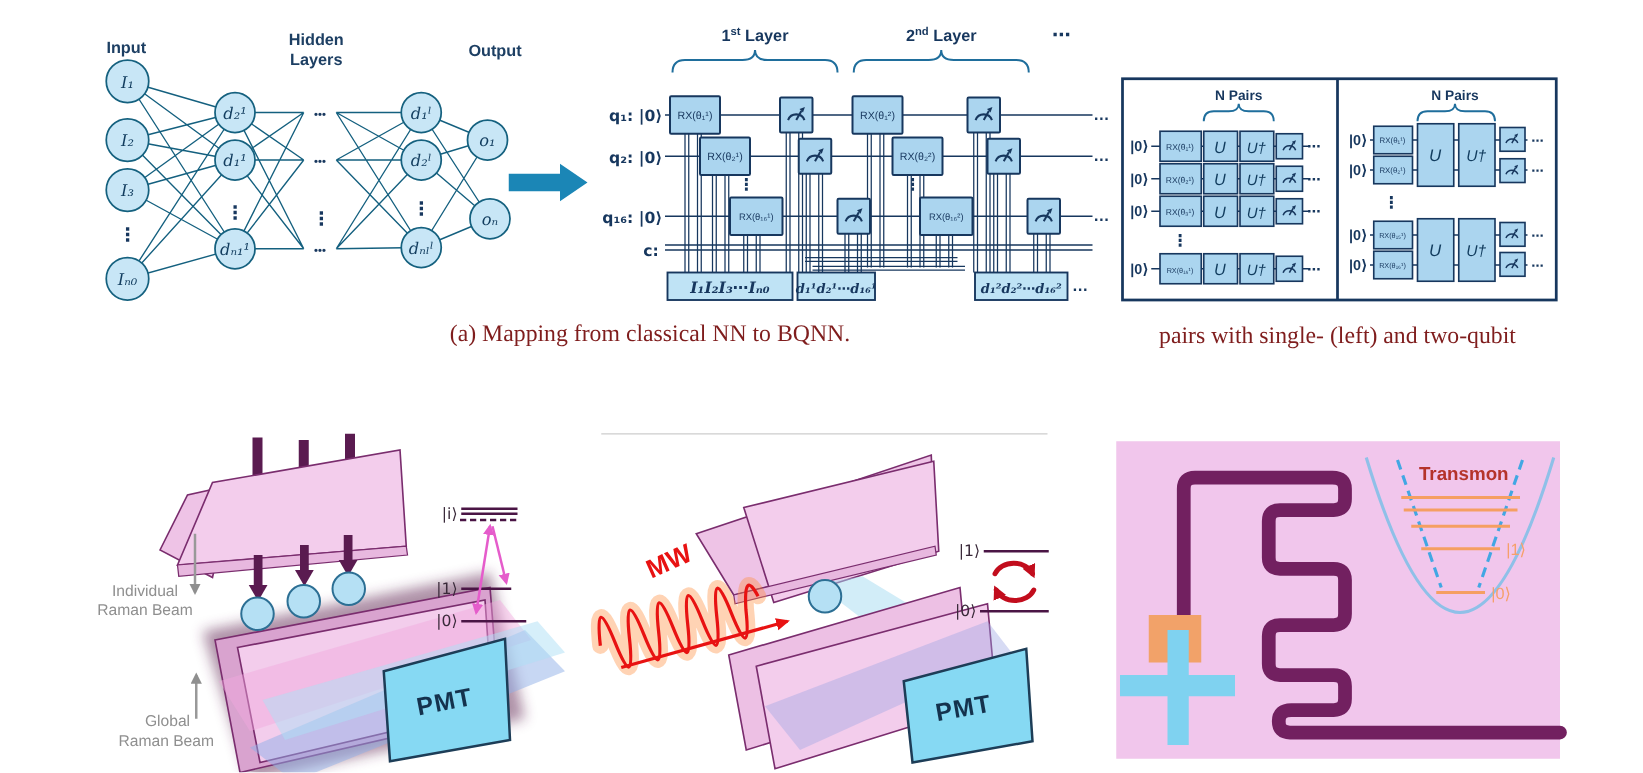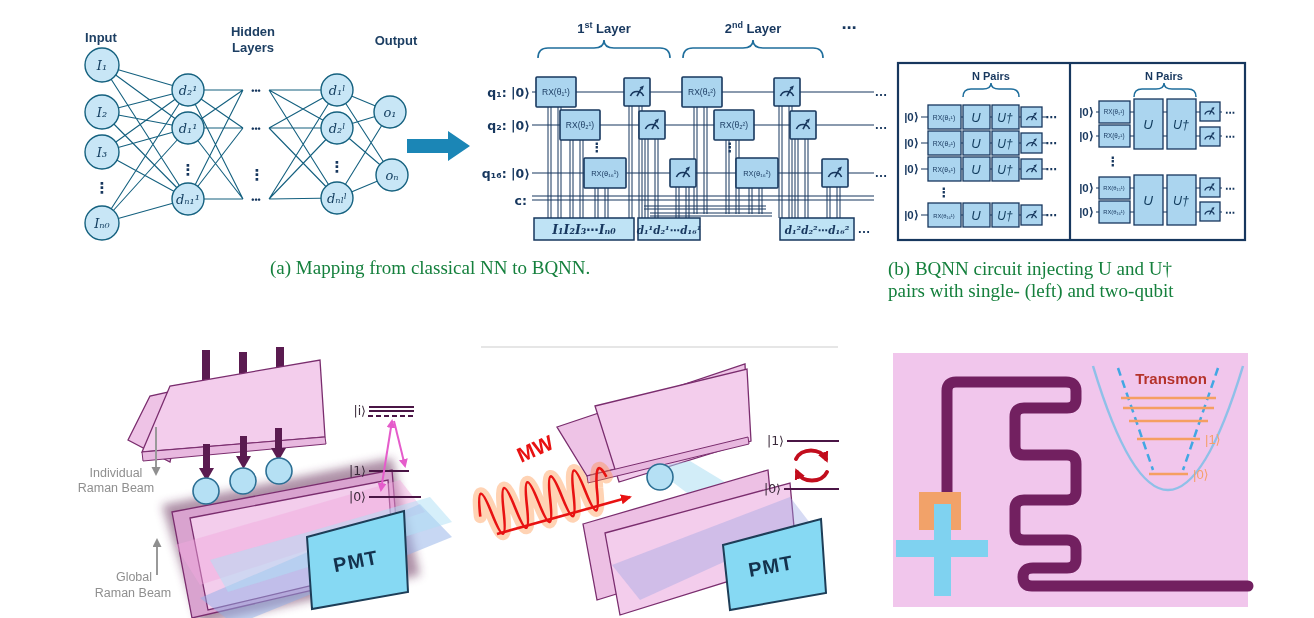--- a/index.html
+++ b/index.html
@@ -10,21 +10,21 @@
   .math{font-family:"DejaVu Serif","DejaVu Sans",serif;font-style:italic;fill:#113c5e;}
   .mathb{font-family:"DejaVu Serif","DejaVu Sans",serif;font-style:italic;font-weight:bold;fill:#17375e;}
   .ket{font-family:"DejaVu Sans",sans-serif;font-weight:bold;fill:#17375e;}
   .navy{fill:#17375e;}
   .layerlab{font-size:13px;font-weight:600;fill:#17375e;}
   .gatetxt{fill:#17375e;}
   .dots{fill:#17375e;font-weight:bold;}
   .graylab{font-size:12.5px;fill:#8f8f8f;}
   .ketsm{font-family:"DejaVu Sans",sans-serif;font-size:12.5px;fill:#3a2a3a;}
   .pmt{font-size:20px;font-weight:600;fill:#14324d;letter-spacing:1px;}
-  .caption{position:absolute;font-family:"Liberation Serif","DejaVu Serif",serif;font-size:19px;color:#15803d;}
+  .caption{position:absolute;font-family:"Liberation Serif","DejaVu Serif",serif;font-size:19px;color:#7f1d1d;text-align:center;}
 </style>
 </head>
 <body>
 
 <div class="stage">
 
 <svg width="1314" height="618" viewBox="0 0 1314 618">
   <defs>
     <symbol id="meter" viewBox="0 0 24 22">
       <path d="M4,16 A8.5,8.5 0 0 1 20,16" fill="none" stroke="#17375e" stroke-width="2"></path>
@@ -399,17 +399,16 @@
       </g>
       <text x="1205" y="444" font-size="13" fill="#f5a06b" font-family="DejaVu Sans, sans-serif">|1⟩</text>
       <text x="1193" y="479" font-size="13" fill="#f5a06b" font-family="DejaVu Sans, sans-serif">|0⟩</text>
       <text x="1171" y="384" text-anchor="middle" font-size="15" font-weight="bold" fill="#b5332b">Transmon</text>
     </g>
   </g>
 </svg>
 
 <div class="caption" style="left:270px;top:257px;width:500px;">(a) Mapping from classical NN to BQNN.</div>
 <div class="caption" style="left:888px;top:258px;width:364px;line-height:22px;">
-  <div>(b) BQNN circuit injecting U and U†</div>
   <div>pairs with single- (left) and two-qubit</div>
 </div>
 
 </div>
 
 </body></html>

